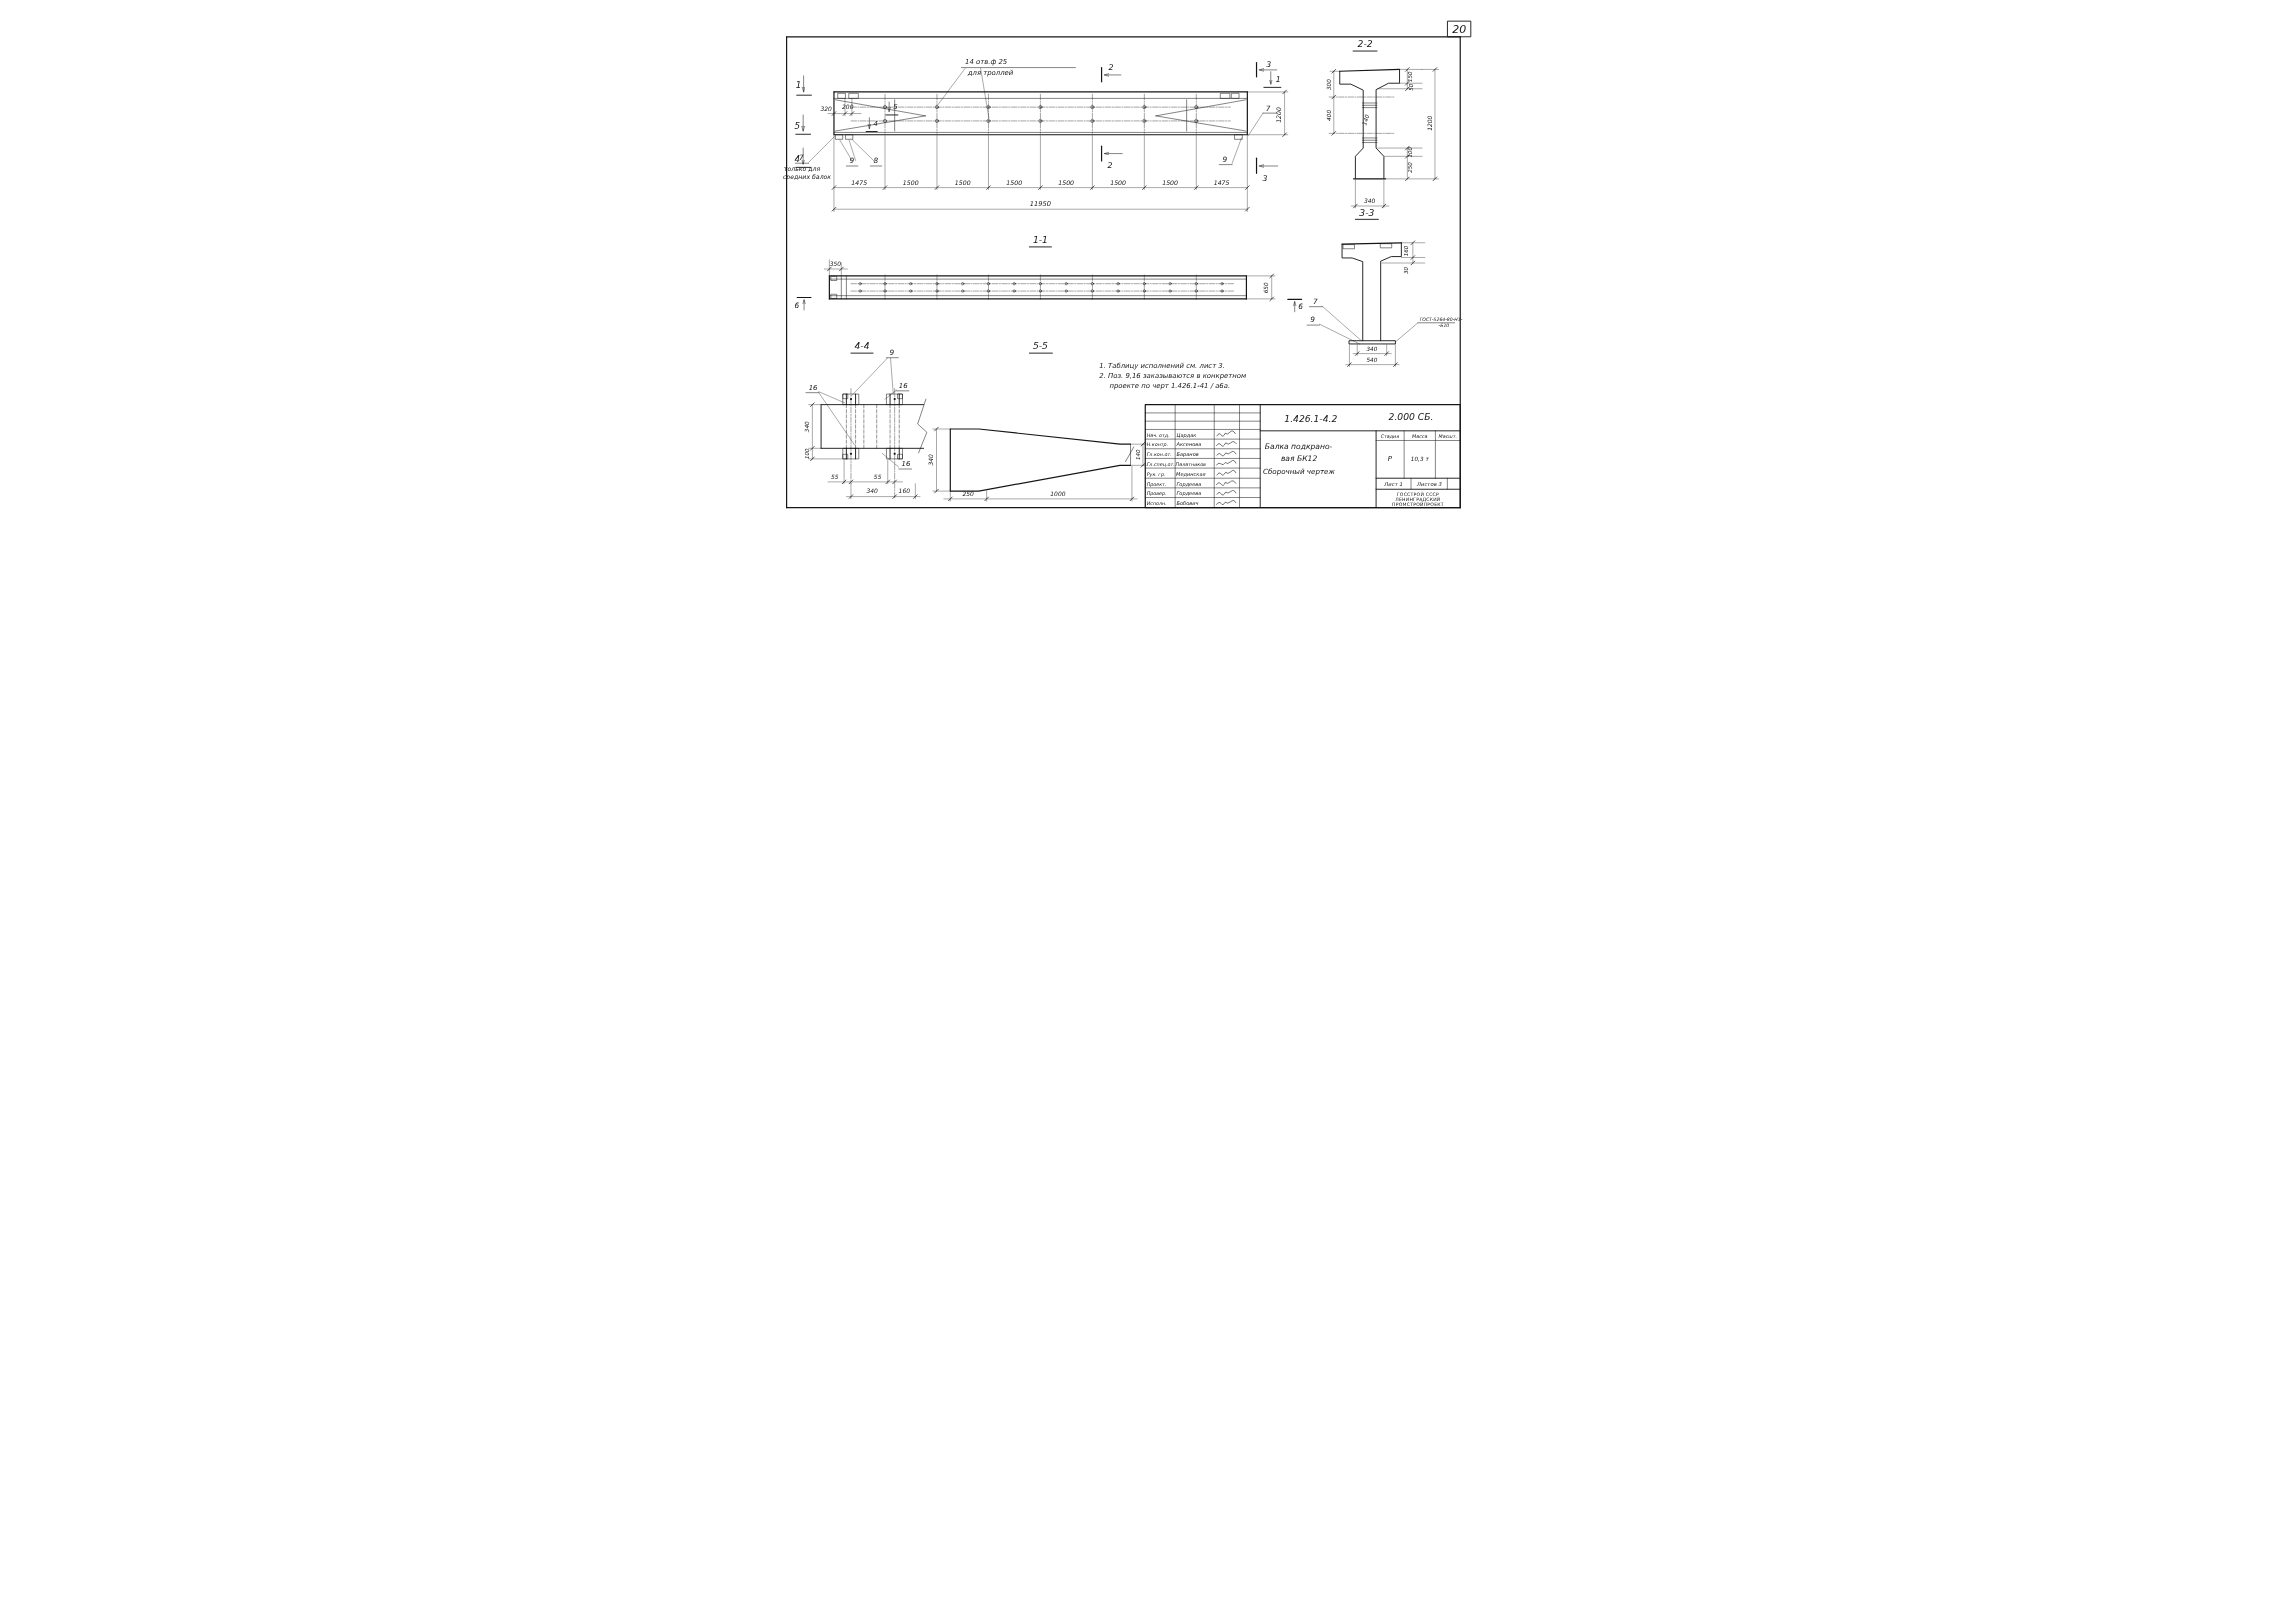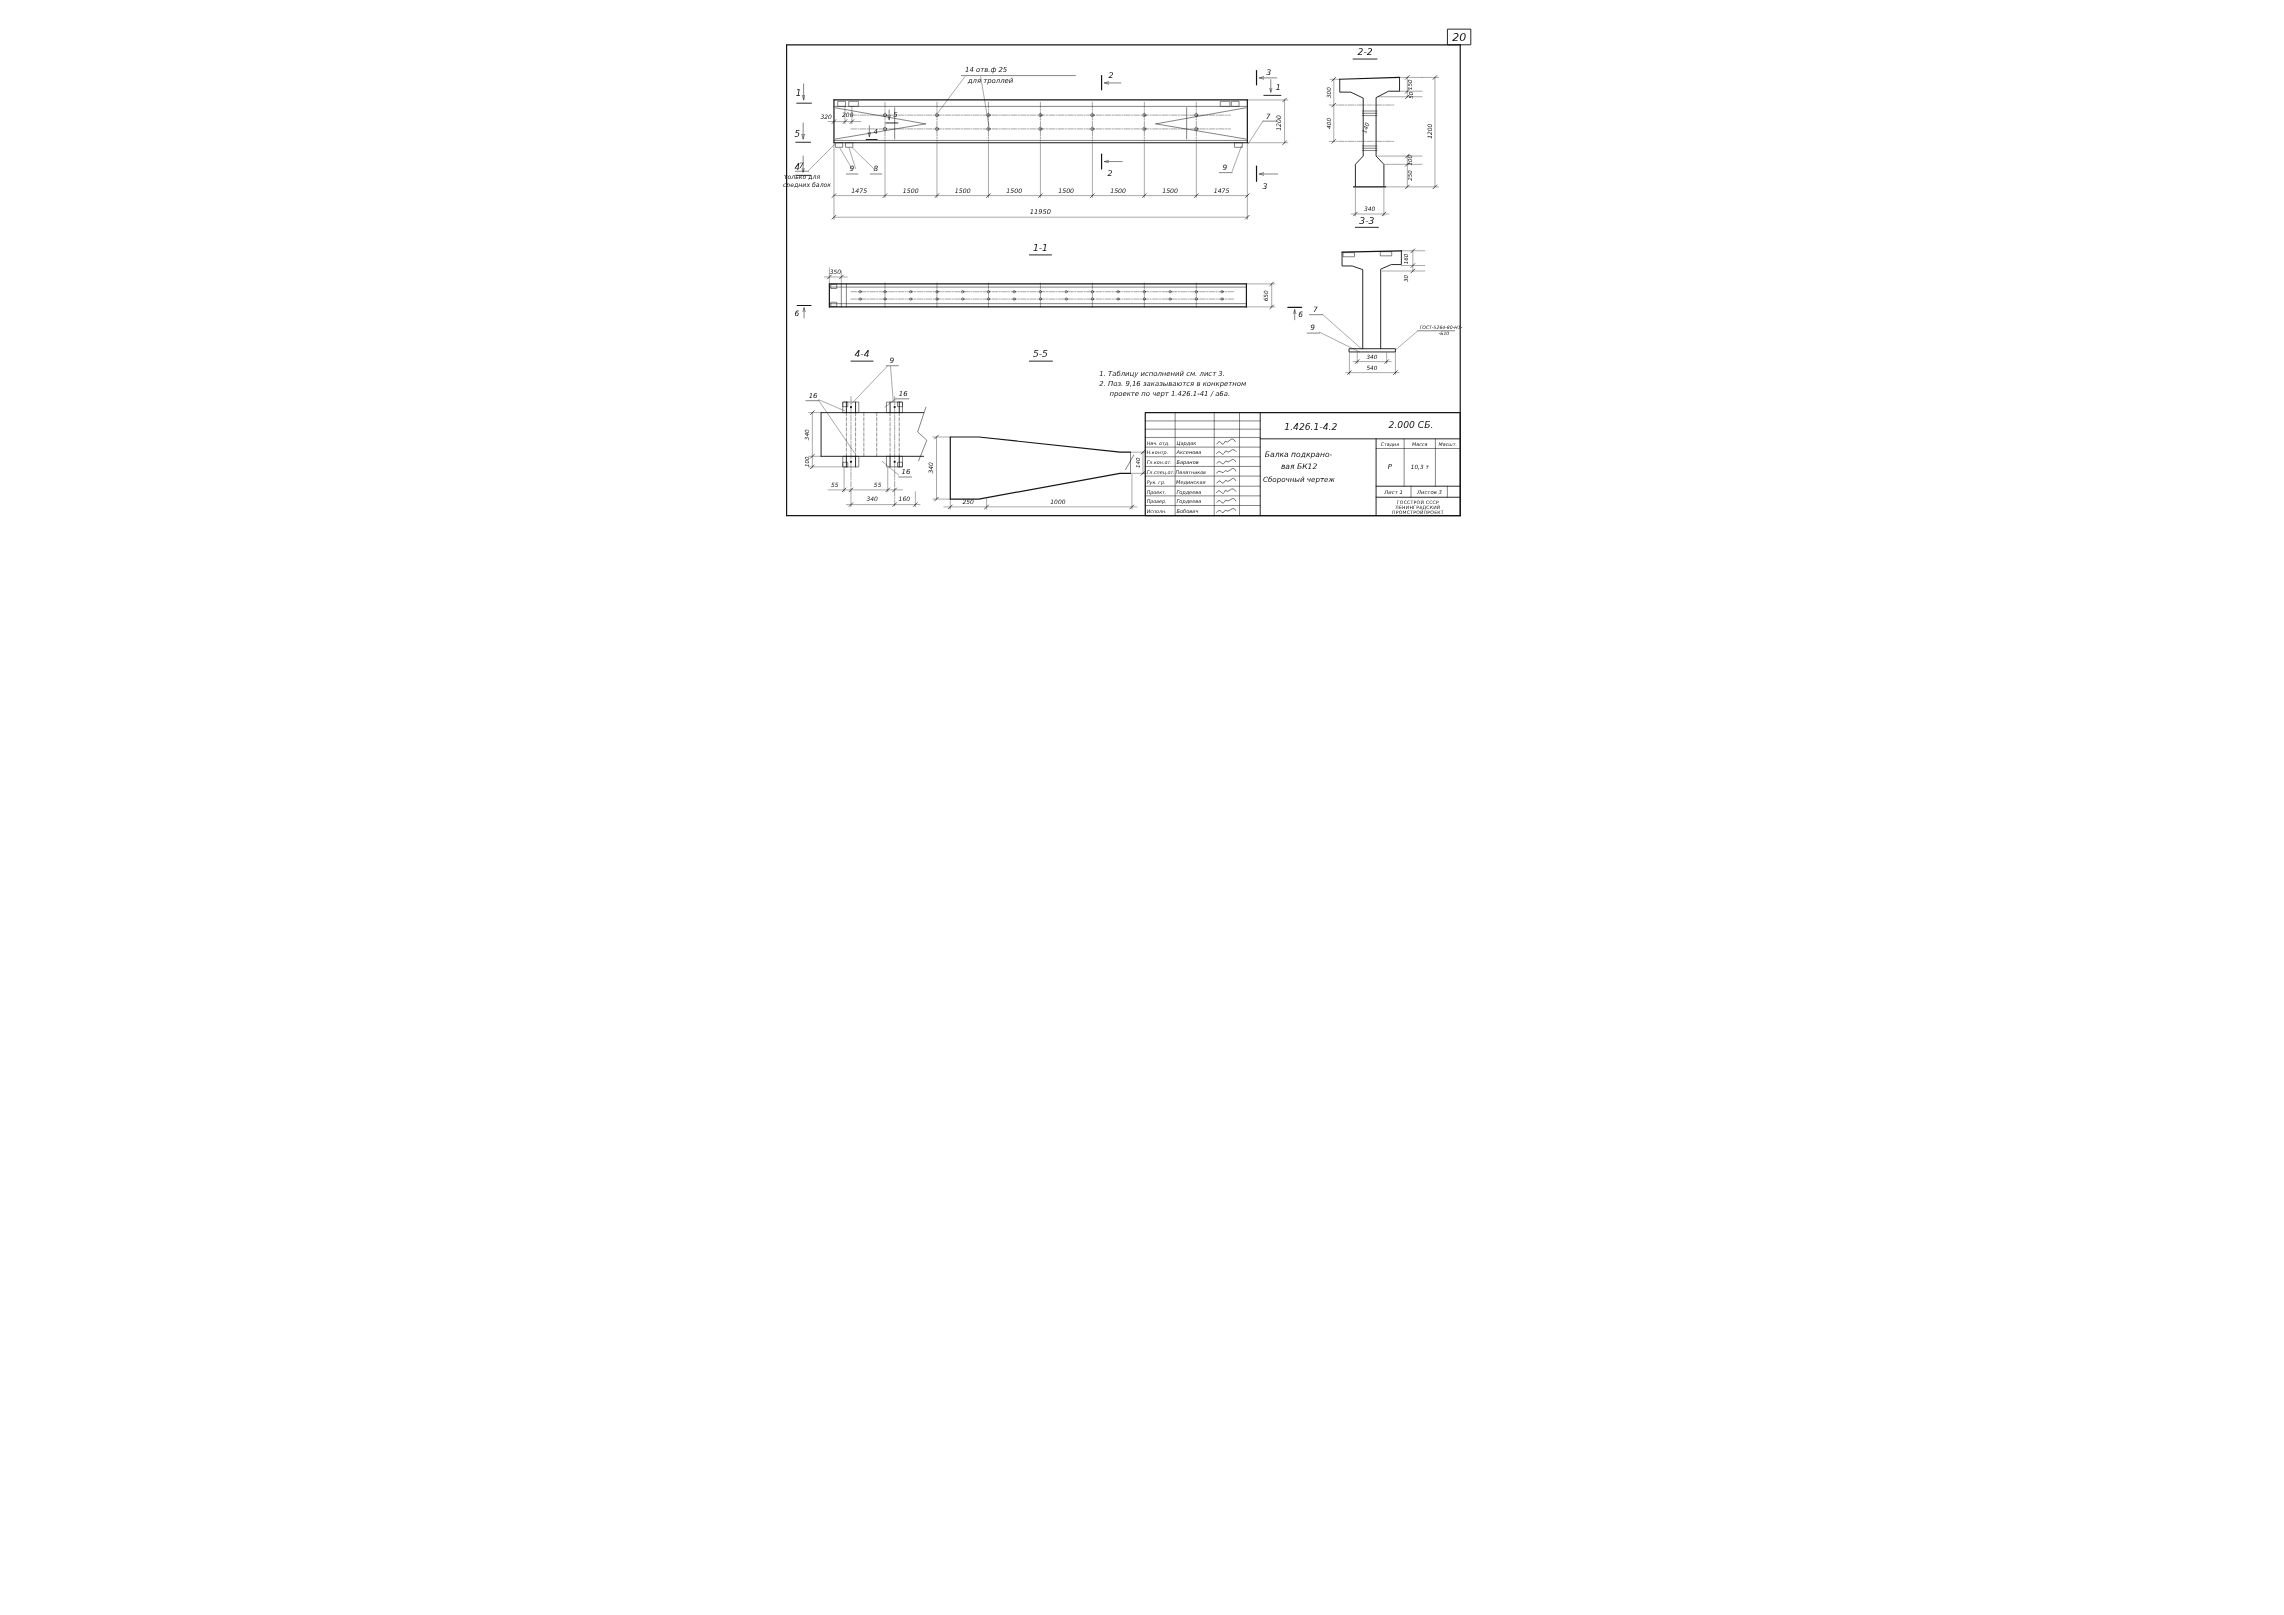--- a/index.html
+++ b/index.html
@@ -1,16 +1,16 @@
 <!DOCTYPE html>
 <html style="font-size:7.4px"><head>
 <meta charset="utf-8">
 <style>
   html,body{margin:0;padding:0;background:#ffffff;}
-  .sheet{width:100%;max-width:721px;margin:8px auto;background:#fff;}
+  .sheet{width:100%;max-width:721px;margin:0 auto;background:#fff;}
   svg{display:block;width:100%;height:auto;background:#ffffff;}
   svg line, svg path, svg rect, svg circle, svg polyline{stroke:#161616;fill:none;stroke-linecap:round;stroke-linejoin:round;}
   .b3{stroke-width:2.6}
   .b2{stroke-width:2}
   .t{stroke-width:1.15}
   .e{stroke-width:0.8}
   .tick{stroke-width:1.6}
   .dd{stroke-dasharray:12 3 2.5 3;stroke-width:0.85}
   .dash{stroke-dasharray:7 4;stroke-width:1}
   .dot{fill:#161616;stroke:none}

